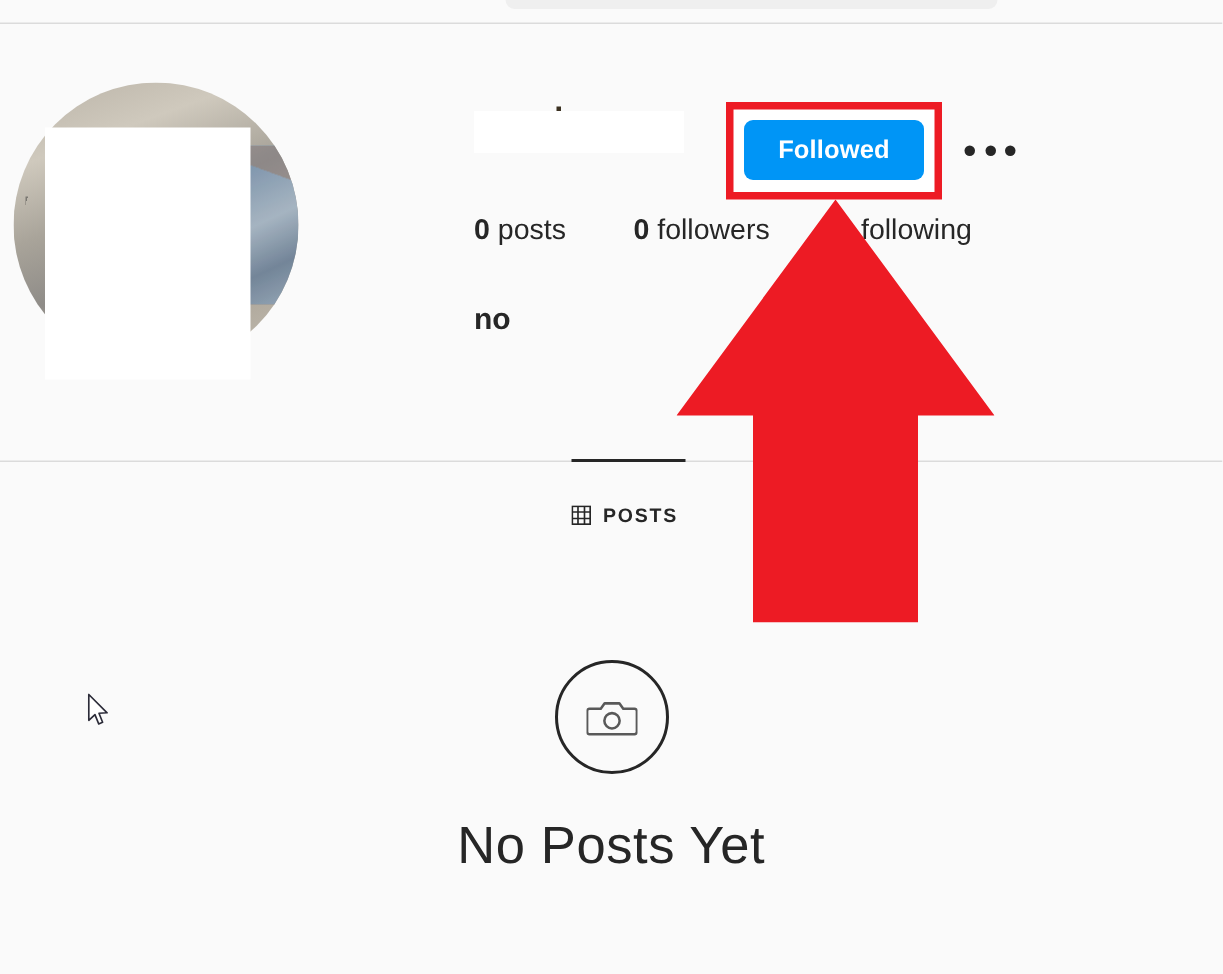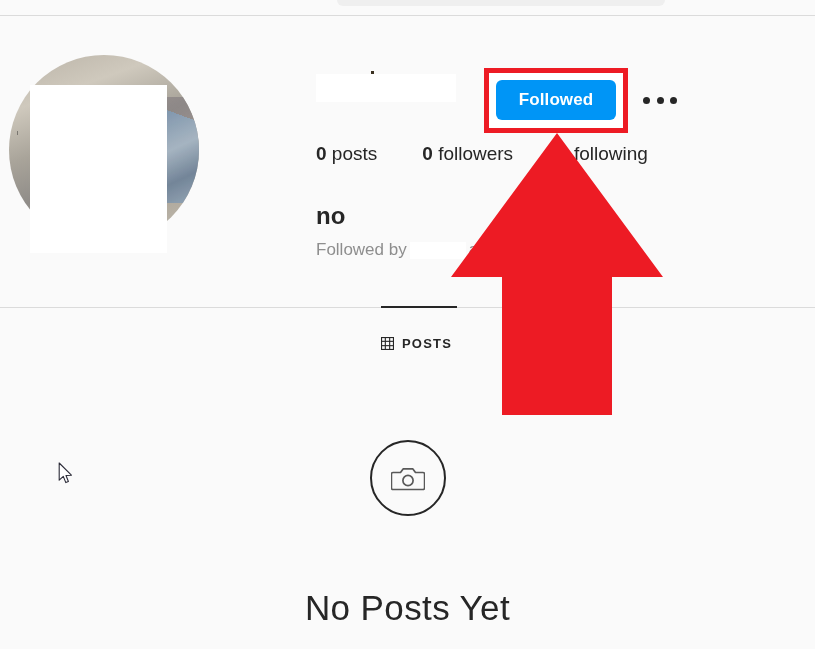--- a/index.html
+++ b/index.html
@@ -193,21 +193,21 @@
   .stat .lbl {
     font-weight: normal;
     color: #262626;
   }
 
   
   #bio-name {
     position: absolute;
     left: 316px;
     top: 186px;
-    font-size: 24px;
+    font-size: 20px;
     font-weight: bold;
     color: #262626;
   }
   #followed-by-row {
     position: absolute;
     left: 316px;
     top: 224px;
     font-size: 17px;
     color: #8e8e8e;
     display: flex;
@@ -284,21 +284,21 @@
     height: 76px;
     border: 2px solid #262626;
     border-radius: 50%;
     margin: 0 auto;
     display: flex;
     align-items: center;
     justify-content: center;
     box-sizing: border-box;
   }
   #empty-title {
-    margin-top: 72px;
+    margin-top: 28px;
     font-size: 35px;
     font-weight: 300;
     color: #262626;
     letter-spacing: 0.4px;
   }
 
   
   #annotation-arrow {
     position: absolute;
     left: 451px;
@@ -357,25 +357,20 @@
       <span class="lbl">followers</span>
     </div>
     <div class="stat">
       <span class="num">0</span>
       <span class="lbl">following</span>
     </div>
   </div>
 
   <div id="bio-name">no</div>
 
-  <div id="followed-by-row">
-    <span id="followed-by-label">Followed by</span>
-    <span id="followed-by-redaction"></span>
-    <span id="followed-by-tail">a</span>
-  </div>
 </div>
 
 <div id="tabs-divider"></div>
 <div id="tabs-row">
   <div id="tab-posts-underline"></div>
 
   <div class="tab" id="tab-posts">
     <span class="grid-icon">
       <svg class="grid-icon" viewBox="0 0 13 13" xmlns="http://www.w3.org/2000/svg">
         <rect x="0.5" y="0.5" width="12" height="12" fill="none" stroke="#262626" stroke-width="1.2"></rect>

